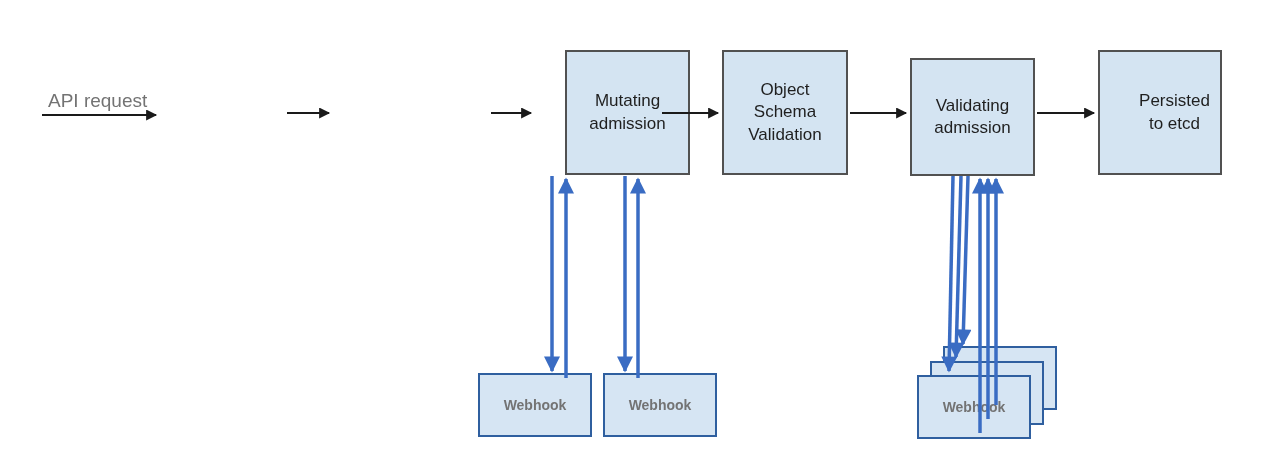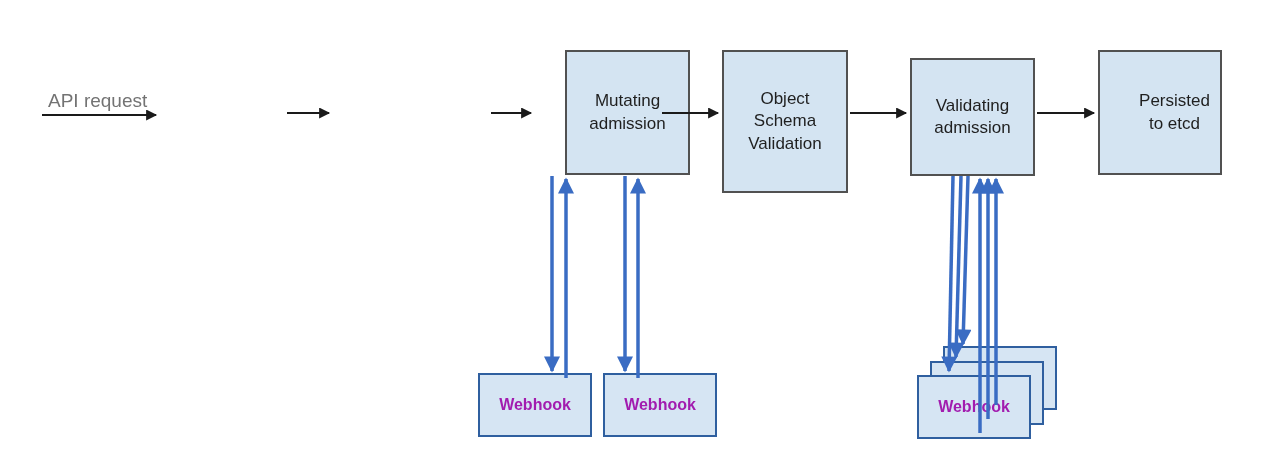--- a/index.html
+++ b/index.html
@@ -34,23 +34,23 @@
     width: 114px;
     height: 64px;
     background: #d6e5f3;
     border: 2px solid #2f5f9f;
     display: flex;
     align-items: center;
     justify-content: center;
     text-align: center;
   }
   .webhook .label {
-    font-size: 16px;
+    font-size: 14px;
     font-weight: 600;
-    color: #a21caf;
+    color: #737373;
   }
   .src-label {
     position: absolute;
     left: 48px;
     top: 90px;
     font-size: 19px;
     color: #737373;
     z-index: 1;
     white-space: nowrap;
   }
@@ -60,21 +60,21 @@
     width: 1278px;
     height: 476px;
     z-index: 5;
     pointer-events: none;
   }
   .z1 { z-index: 1; } .z2 { z-index: 2; } .z3 { z-index: 3; }
   
   #n0 { left: 160px;  top: 50px; width: 125px; height: 125px; }
   #n1 { left: 333px;  top: 50px; width: 156px; height: 125px; }
   #n2 { left: 535px;  top: 50px; width: 125px; height: 125px; margin-left: 30px; }
-  #n3 { left: 722px;  top: 50px; width: 126px; height: 143px; }
+  #n3 { left: 722px;  top: 50px; width: 126px; height: 125px; }
   #n4 { left: 910px;  top: 58px; width: 125px; height: 118px; }
   #n5 { left: 1098px; top: 50px; width: 124px; height: 125px; padding-left: 29px; }
   #wm0 { left: 478px; top: 373px; }
   #wm1 { left: 603px; top: 373px; }
   #wv-back   { left: 943px; top: 346px; }
   #wv-middle { left: 930px; top: 361px; }
   #wv-front  { left: 917px; top: 375px; }
 </style>
 </head>
 <body>

